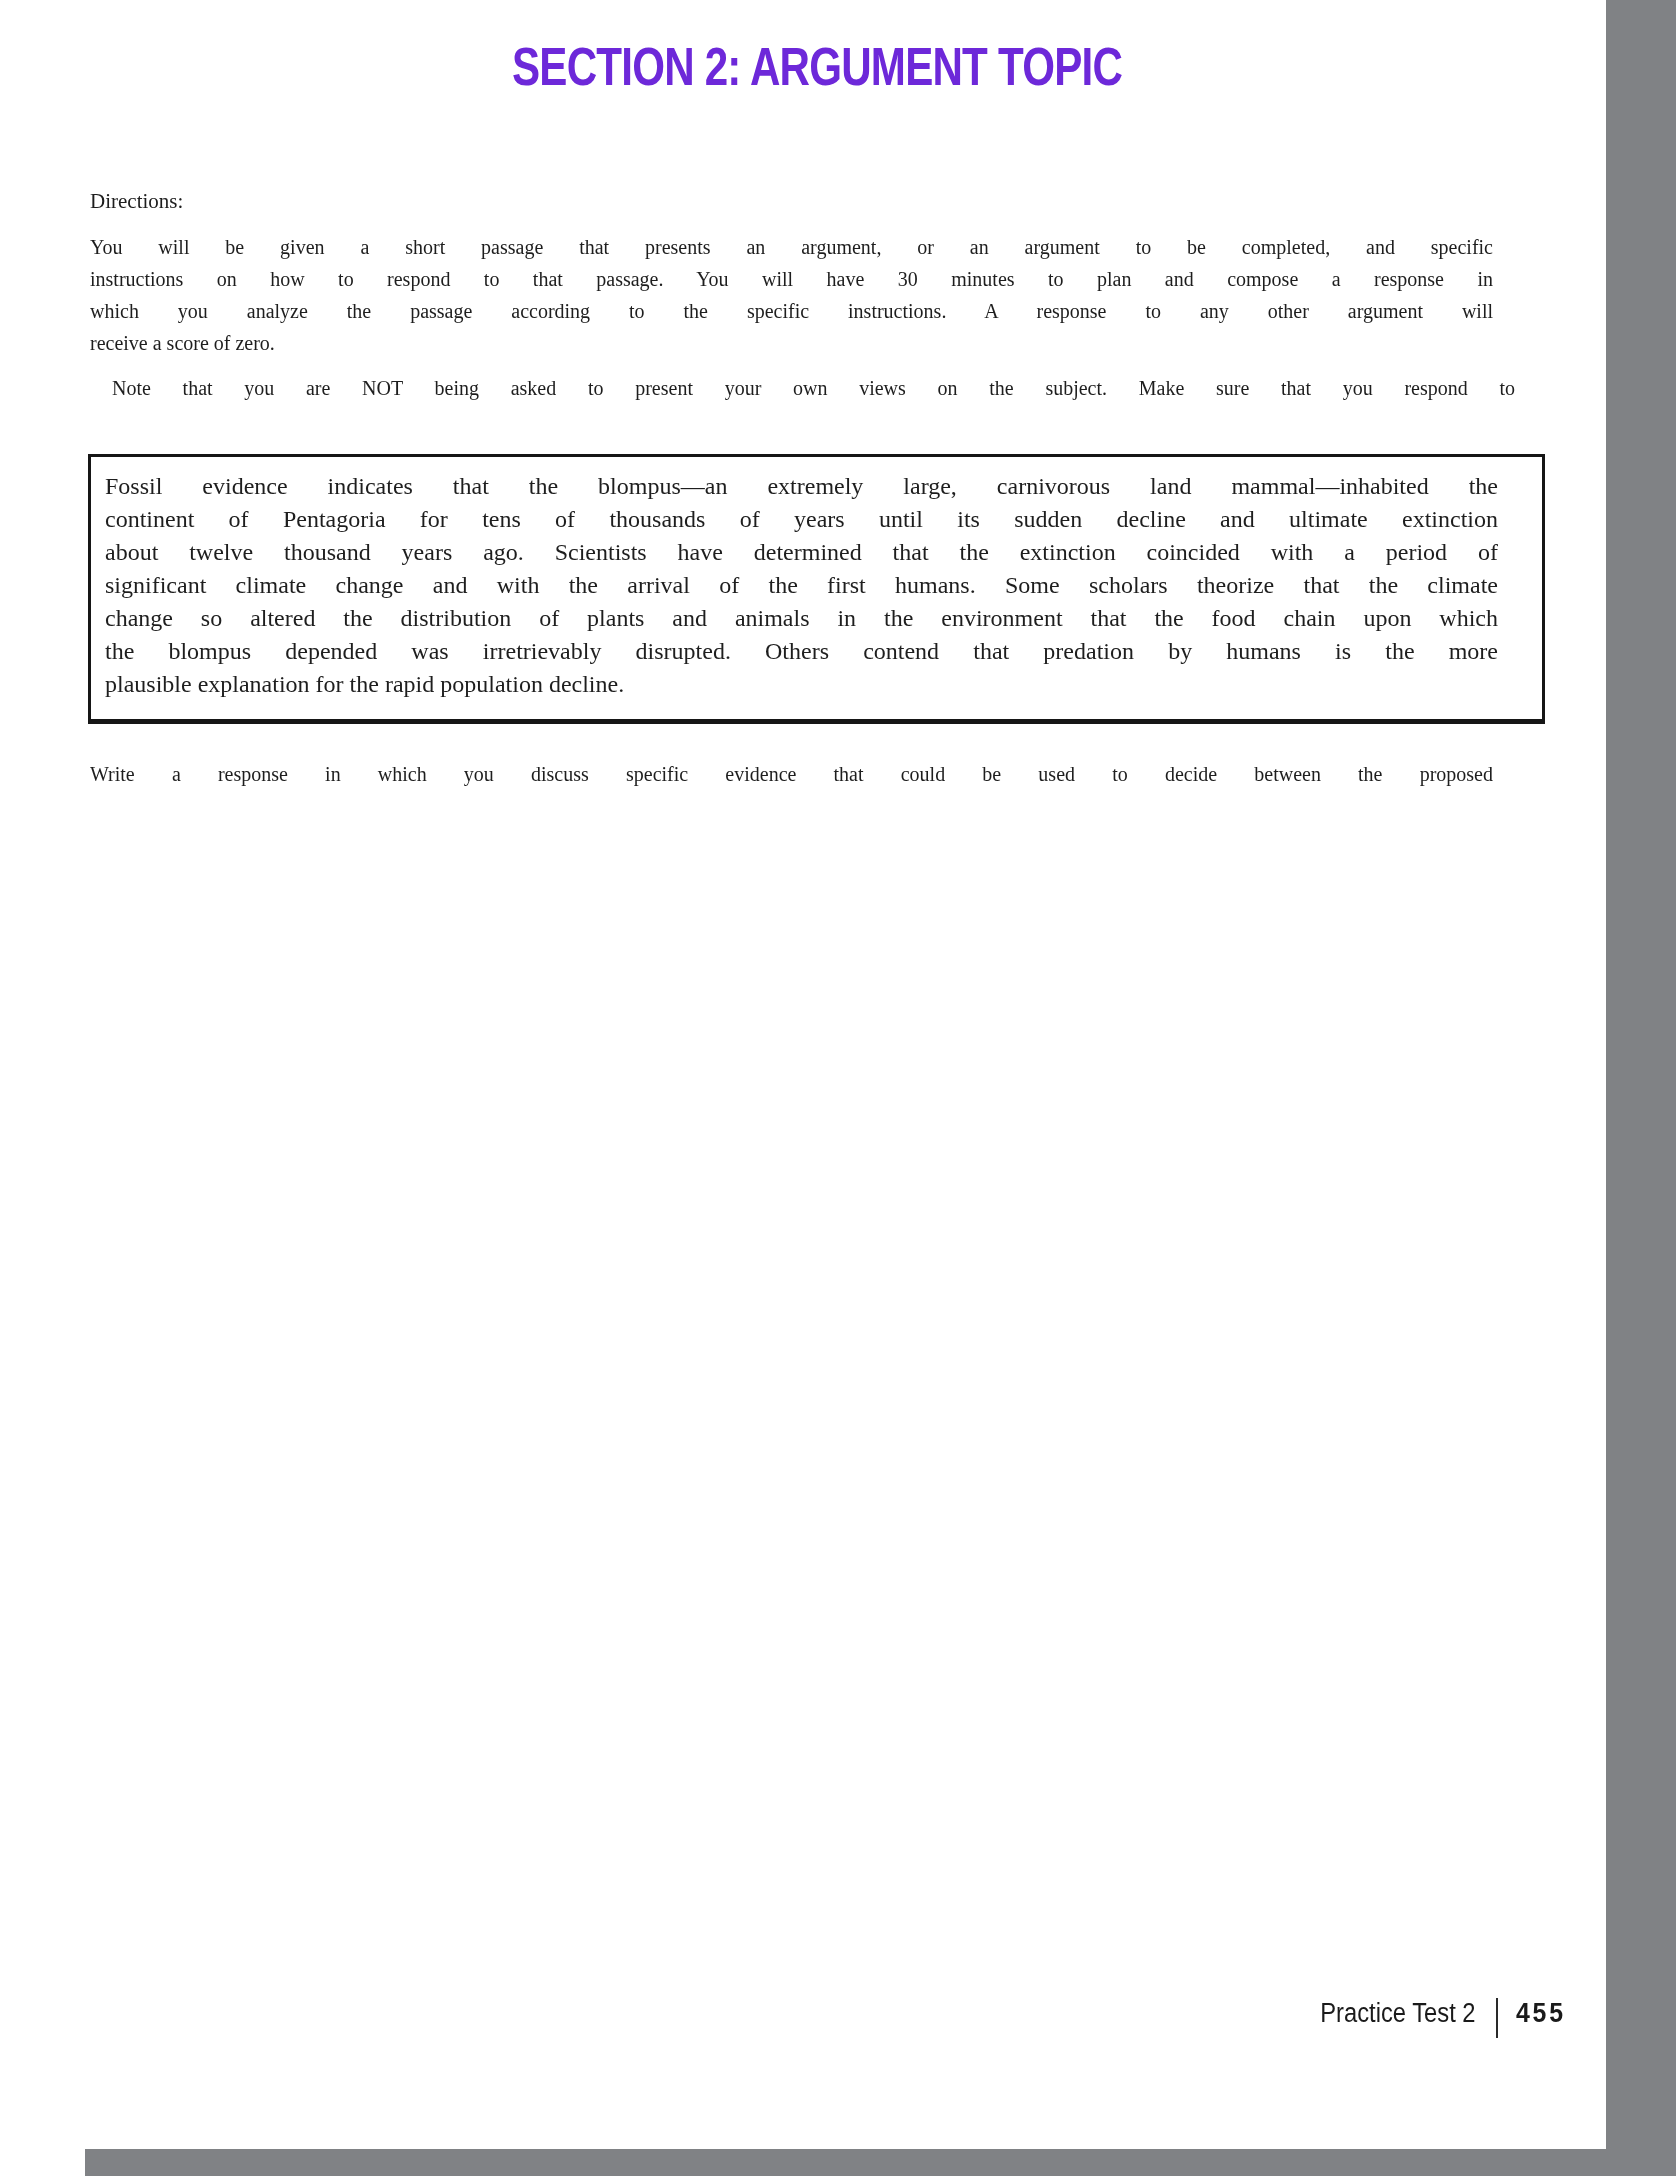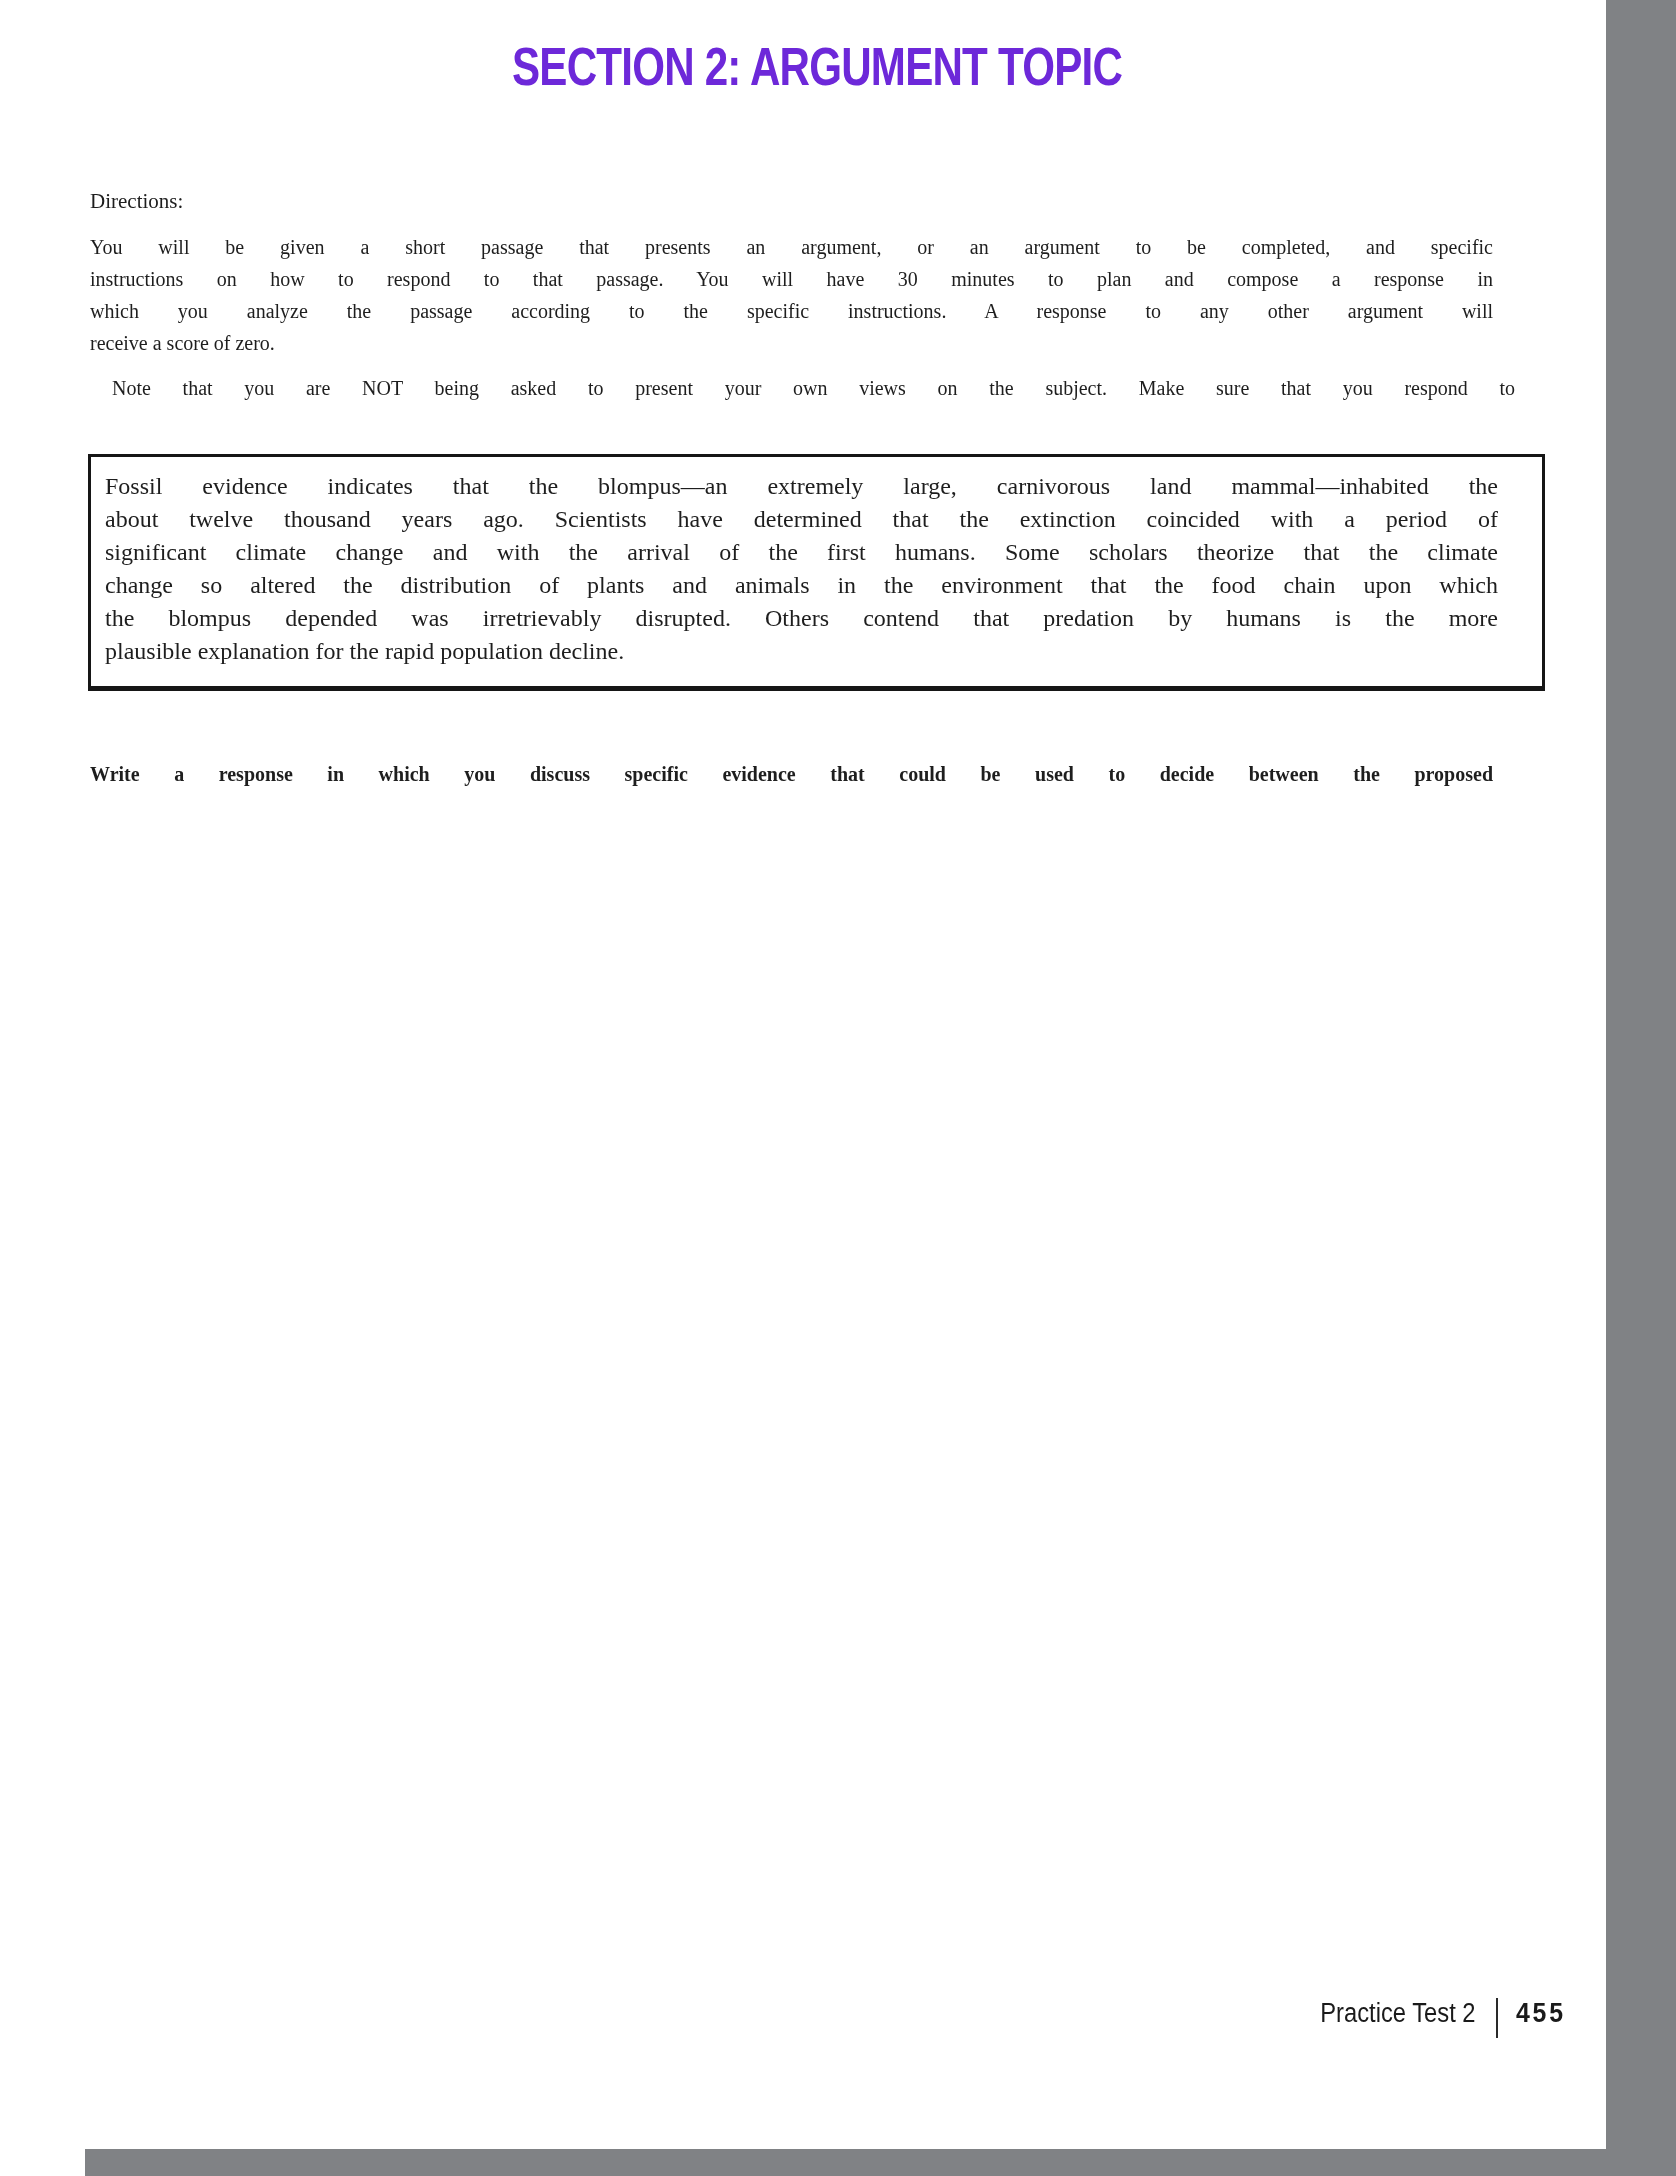--- a/index.html
+++ b/index.html
@@ -66,21 +66,21 @@
     position: absolute; left: 88px; top: 454px;
     width: 1457px;
     box-sizing: border-box;
     border: 3px solid #161616;
     border-bottom-width: 5px;
     padding: 13px 44px 18px 14px;
     font-size: 24px;
   }
   .passage-box .line { line-height: 33px; }
 
-  #task { top: 758px; font-weight: bold; }
+  #task { top: 758px; }
 
   
   .footer {
     position: absolute; top: 1998px; left: 90px; width: 1480px;
     display: flex; justify-content: flex-end; align-items: flex-start;
     font-family: "Liberation Sans", sans-serif;
     color: #1a1a1a;
   }
   .footer-label {
     font-size: 27px; font-weight: 400;
@@ -117,20 +117,21 @@
   <div class="line">which you analyze the passage according to the specific instructions. A response to any other argument will</div>
   <div class="line jlast">receive a score of zero.</div>
 </div>
 
 <div class="textblock" id="para2">
   <div class="line">Note that you are NOT being asked to present your own views on the subject. Make sure that you respond to</div>
 </div>
 
 <div class="passage-box">
   <div class="line">Fossil evidence indicates that the blompus—an extremely large, carnivorous land mammal—inhabited the</div>
+  <div class="line">continent of Pentagoria for tens of thousands of years until its sudden decline and ultimate extinction</div>
   <div class="line">about twelve thousand years ago. Scientists have determined that the extinction coincided with a period of</div>
   <div class="line">significant climate change and with the arrival of the first humans. Some scholars theorize that the climate</div>
   <div class="line">change so altered the distribution of plants and animals in the environment that the food chain upon which</div>
   <div class="line">the blompus depended was irretrievably disrupted. Others contend that predation by humans is the more</div>
   <div class="line jlast">plausible explanation for the rapid population decline.</div>
 </div>
 
 <div class="textblock" id="task">
   <div class="line">Write a response in which you discuss specific evidence that could be used to decide between the proposed</div>
 </div>

